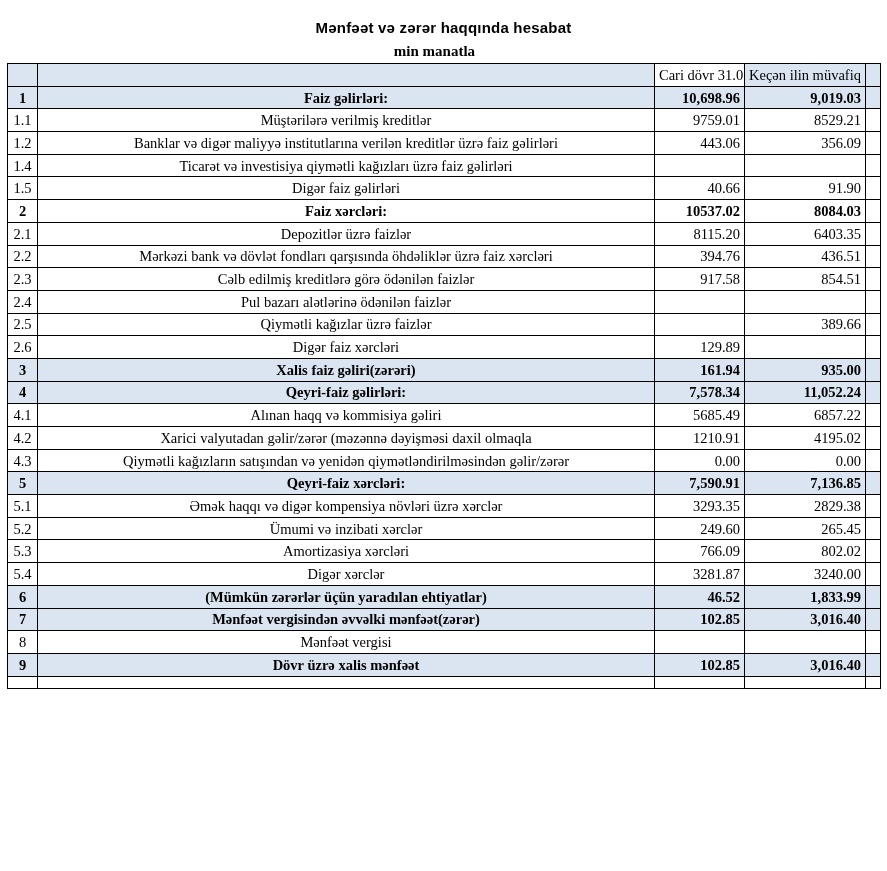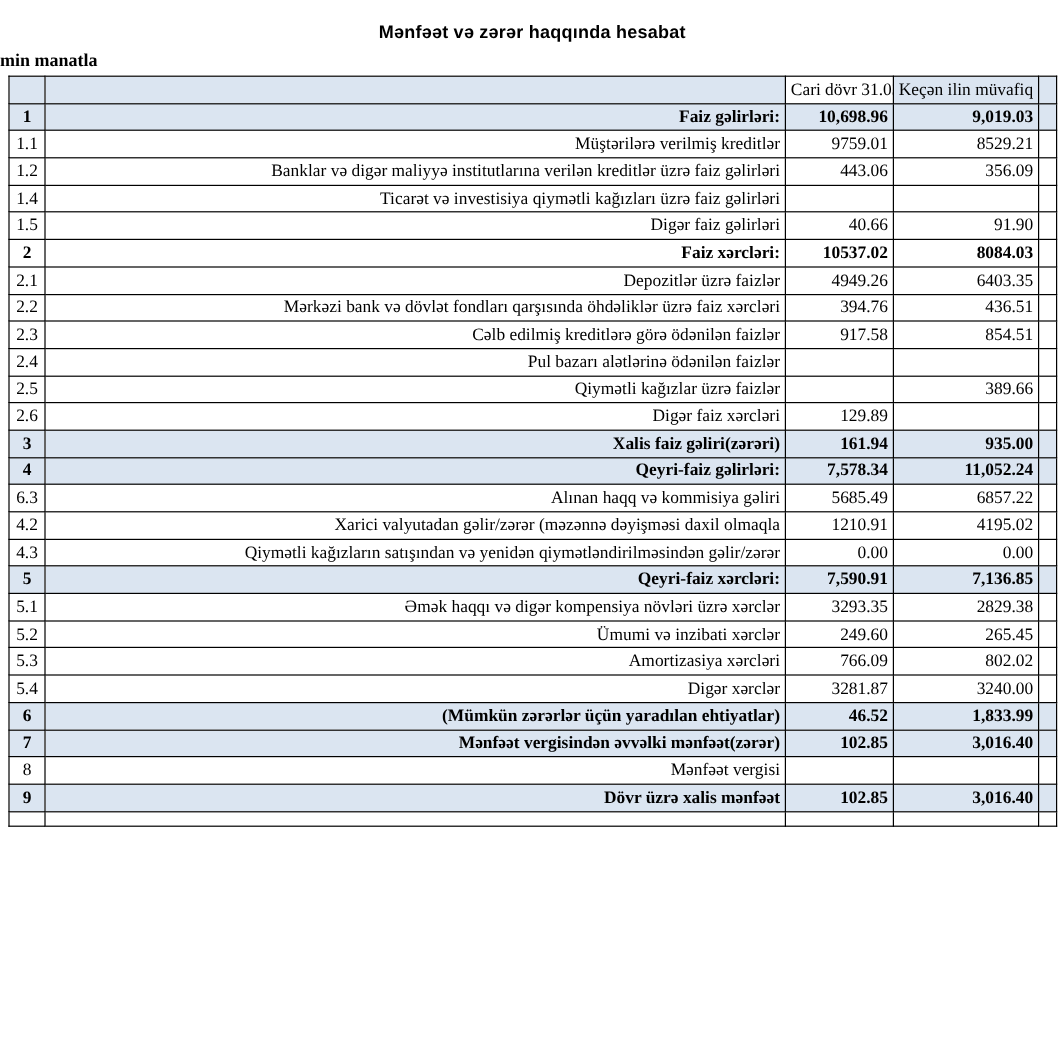--- a/index.html
+++ b/index.html
@@ -19,21 +19,21 @@
   }
   .report-title {
     text-align: center;
     font-family: "Liberation Sans", sans-serif;
     font-weight: bold;
     font-size: 15px;
     padding-top: 19px;
     letter-spacing: 0.2px;
   }
   .unit-note {
-    text-align: left;
+    text-align: center;
     font-family: "Liberation Serif", serif;
     font-weight: bold;
     font-size: 15px;
     padding-right: 18px;
     margin-top: 7px;
     margin-bottom: 3px;
   }
   table.report {
     border-collapse: collapse;
     table-layout: fixed;
@@ -45,21 +45,21 @@
     font-size: 14.5px;
     padding: 0 4px;
     overflow: hidden;
     white-space: nowrap;
     height: 21.7px;
     line-height: 20px;
     font-weight: normal;
     vertical-align: middle;
   }
   .c-no    { text-align: center; padding: 0 2px; }
-  .c-label { text-align: right; }
+  .c-label { text-align: center; }
   .c-val   { text-align: right; }
   .c-end   { padding: 0; }
   thead th {
     height: 108px;
     text-align: center;
     font-weight: bold;
     white-space: pre-line;
     line-height: 19px;
     vertical-align: middle;
   }
@@ -138,21 +138,21 @@
         <tr class="bold">
     <td class="c-no">2</td>
     <td class="c-label">Faiz xərcləri:</td>
     <td class="c-val">10537.02</td>
     <td class="c-val">8084.03</td>
     <td class="c-end"></td>
   </tr>
         <tr>
     <td class="c-no">2.1</td>
     <td class="c-label">Depozitlər üzrə faizlər</td>
-    <td class="c-val">4949.26</td>
+    <td class="c-val">8115.20</td>
     <td class="c-val">6403.35</td>
     <td class="c-end"></td>
   </tr>
         <tr>
     <td class="c-no">2.2</td>
     <td class="c-label">Mərkəzi bank və dövlət fondları qarşısında öhdəliklər üzrə faiz xərcləri</td>
     <td class="c-val">394.76</td>
     <td class="c-val">436.51</td>
     <td class="c-end"></td>
   </tr>
@@ -192,21 +192,21 @@
     <td class="c-end"></td>
   </tr>
         <tr class="total">
     <td class="c-no">4</td>
     <td class="c-label">Qeyri-faiz gəlirləri:</td>
     <td class="c-val">7,578.34</td>
     <td class="c-val">11,052.24</td>
     <td class="c-end"></td>
   </tr>
         <tr>
-    <td class="c-no">6.3</td>
+    <td class="c-no">4.1</td>
     <td class="c-label">Alınan haqq və kommisiya gəliri</td>
     <td class="c-val">5685.49</td>
     <td class="c-val">6857.22</td>
     <td class="c-end"></td>
   </tr>
         <tr>
     <td class="c-no">4.2</td>
     <td class="c-label">Xarici valyutadan gəlir/zərər (məzənnə dəyişməsi daxil olmaqla</td>
     <td class="c-val">1210.91</td>
     <td class="c-val">4195.02</td>

